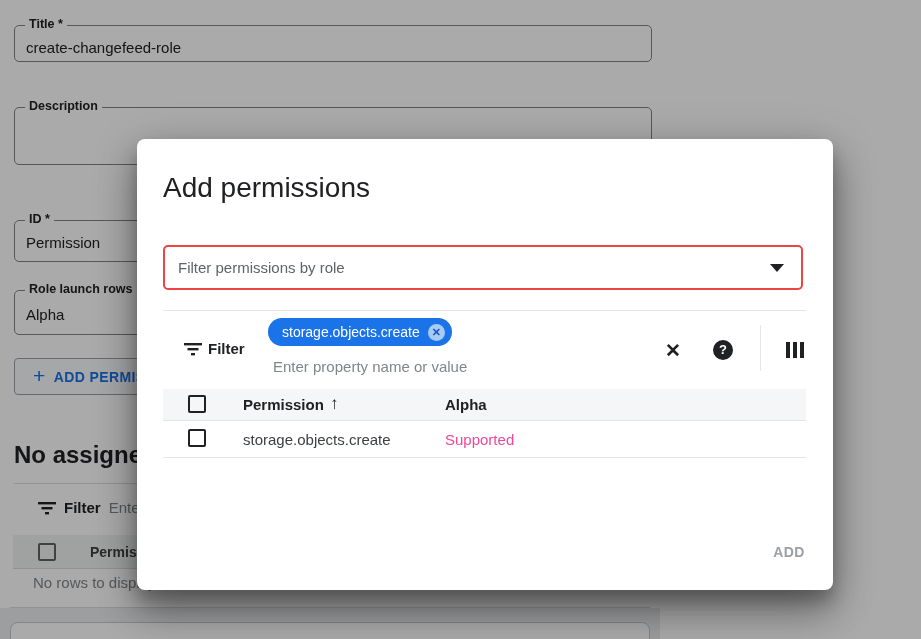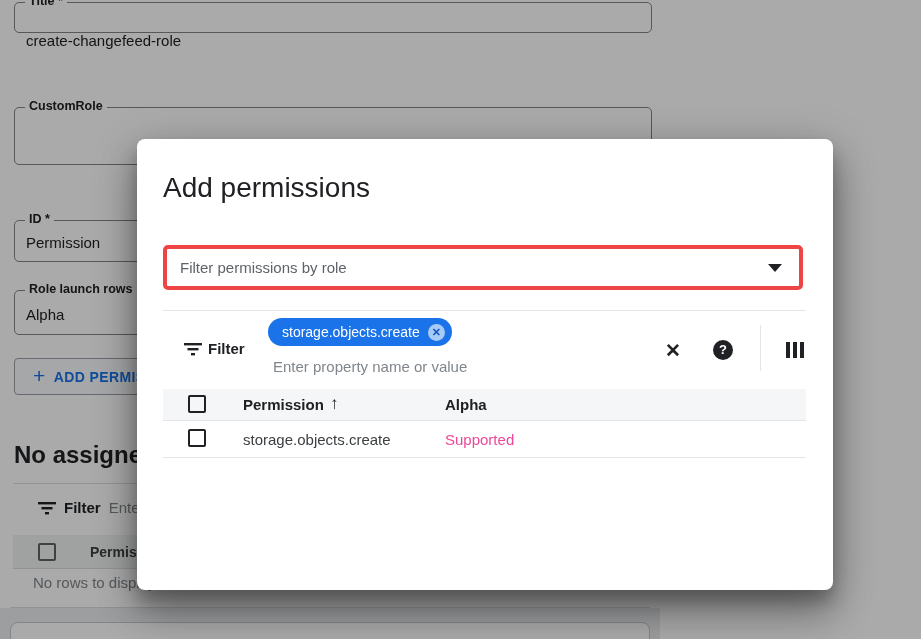--- a/index.html
+++ b/index.html
@@ -45,21 +45,21 @@
   .scrim { position:absolute; inset:0; background:rgba(0,0,0,0.335); z-index:5; }
   
   .modal {
     position:absolute; left:137px; top:139px; width:696px; height:451px;
     background:#fff; border-radius:8px; z-index:10;
     box-shadow:0 24px 38px rgba(0,0,0,.28), 0 9px 46px rgba(0,0,0,.22), 0 11px 15px rgba(0,0,0,.2);
   }
   .modal-title { position:absolute; left:26px; top:33px; font-size:28px; color:#202124; font-weight:400; }
   .role-select {
     position:absolute; left:26px; top:106px; width:640px; height:45px;
-    border:4px solid #ef4444; border-radius:5px; background:#fff; cursor:pointer;
+    border:2px solid #ef4444; border-radius:5px; background:#fff; cursor:pointer;
     display:flex; align-items:center; padding:0 17px 0 13px;
   }
   .role-select .ph { font-size:15px; color:#5f6368; flex:1; }
   .caret-down { width:0; height:0; border-left:7px solid transparent; border-right:7px solid transparent; border-top:8px solid #202124; }
   .m-divider { position:absolute; left:26px; width:643px; height:1px; background:#e3e5e8; }
   
   .m-toolbar { position:absolute; left:26px; top:172px; width:643px; height:77px; }
   .m-filter-group { position:absolute; left:21px; top:29px; display:flex; align-items:center; gap:6px; }
   .chip {
     position:absolute; left:105px; top:7px; height:28px; border-radius:14px;
@@ -97,27 +97,27 @@
   }
   .filter-svg { display:block; }
 </style>
 </head>
 <body>
 
 <div class="page">
 
   <div class="bg">
 
-    <div class="ofield" style="top:2px; height:31px;">
+    <div class="ofield" style="top:25px; height:37px;">
       <span class="flabel">Title *</span>
-      <span class="fvalue" style="top:13px;margin-top:16px;">create-changefeed-role</span>
+      <span class="fvalue" style="top:13px;">create-changefeed-role</span>
     </div>
 
     <div class="ofield" style="top:107px; height:58px;">
-      <span class="flabel">CustomRole</span>
+      <span class="flabel">Description</span>
     </div>
 
     <div class="ofield" style="top:220px; height:42px;">
       <span class="flabel">ID *</span>
       <span class="fvalue" style="top:13px;">Permission</span>
     </div>
 
     <div class="ofield" style="top:290px; height:45px;">
       <span class="flabel">Role launch rows</span>
       <span class="fvalue" style="top:15px;text-align:right;">Alpha</span>
@@ -206,15 +206,16 @@
       <span class="sort-arrow">↑</span>
       <span class="cell" style="left:282px; top:7px; font-weight:700; color:#202124;">Alpha</span>
     </div>
 
     <div class="m-row">
       <span class="checkbox" style="left:25px; top:8px;"></span>
       <span class="cell" style="left:80px; top:10px; color:#3c4043;">storage.objects.create</span>
       <span class="cell" style="left:282px; top:10px; color:#ec4899;">Supported</span>
     </div>
 
+    <button class="add-btn" disabled="">ADD</button>
   </div>
 
 </div>
 
 </body></html>

